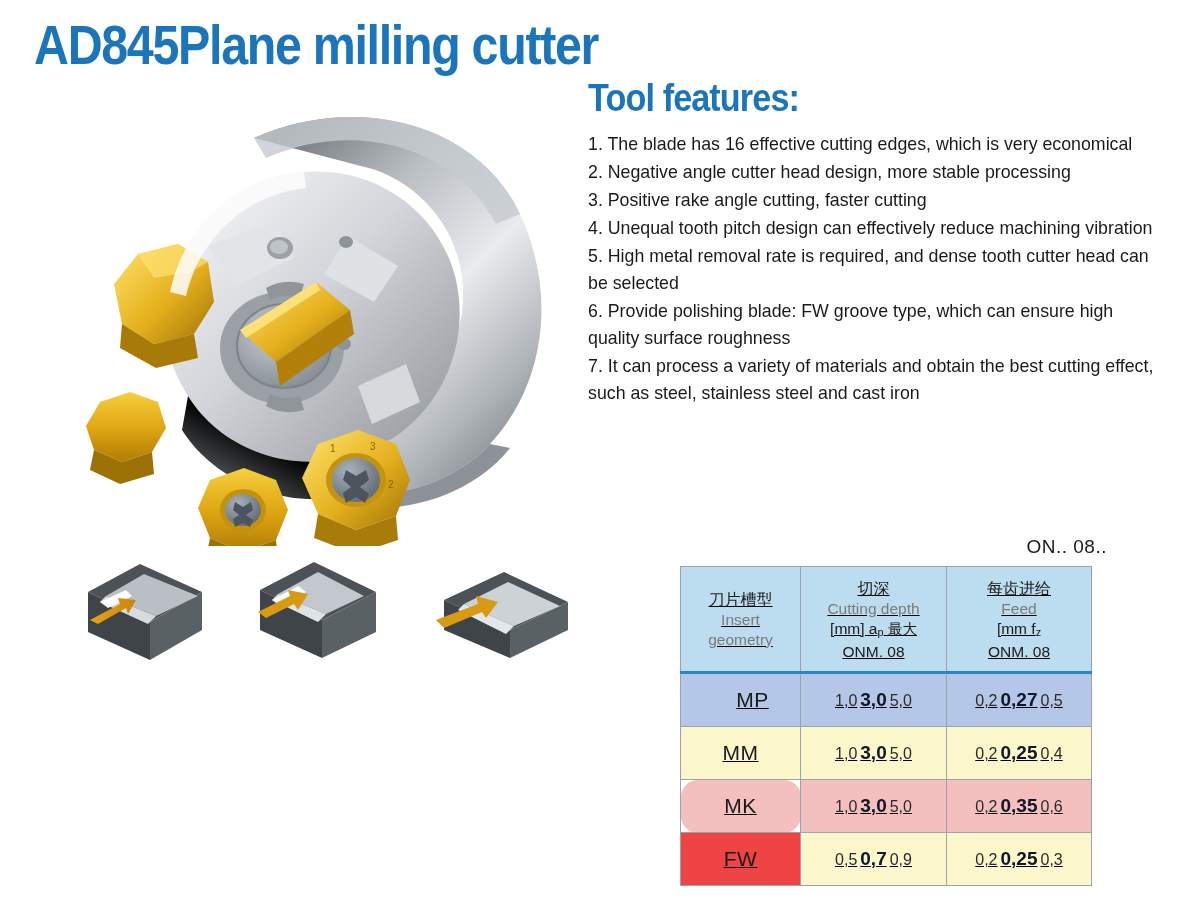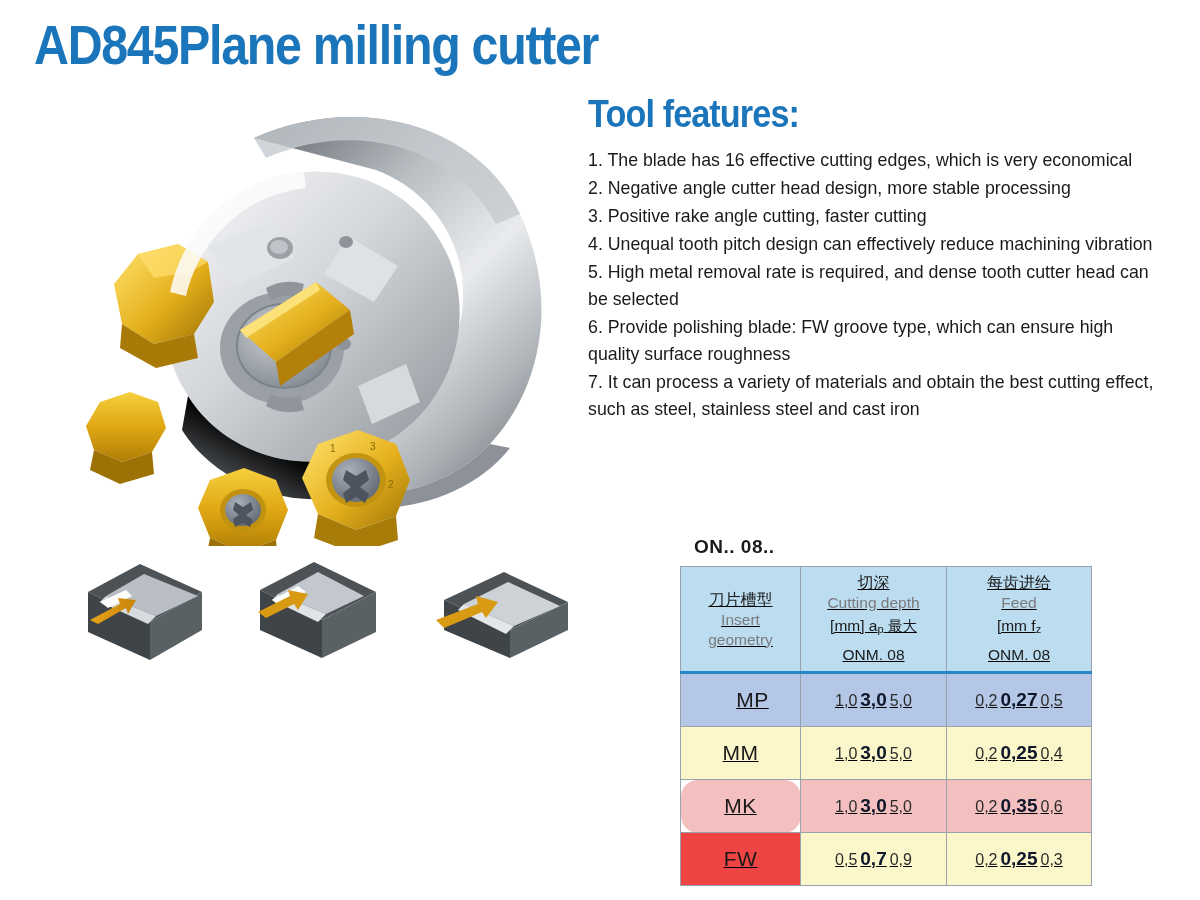--- a/index.html
+++ b/index.html
@@ -19,21 +19,21 @@
     font-weight:700;
     color:#1b75bb;
     letter-spacing:-1.5px;
     transform:scaleX(.88);
     transform-origin:left top;
     white-space:nowrap;
   }
 
   
   #features{
-    position:absolute;left:588px;top:92px;width:600px;
+    position:absolute;left:588px;top:76px;width:600px;
   }
   #features-title{
     font-size:38px;line-height:44px;font-weight:700;color:#1b75bb;
     letter-spacing:-1px;
     transform:scaleX(.9);transform-origin:left top;
     margin:0 0 10px 0;white-space:nowrap;
   }
   .feature{
     font-size:18.5px;line-height:27px;color:#1a1a1a;
     margin:0 0 1px 0;
@@ -45,21 +45,21 @@
 
   
   .insert-fig{position:absolute;}
   #insert1{left:78px;top:552px;}
   #insert2{left:248px;top:552px;}
   #insert3{left:428px;top:558px;}
 
   
   #table-title{
     position:absolute;left:694px;top:536px;width:413px;
-    text-align:left;font-size:19px;font-weight:700;color:#1a1a1a;
+    text-align:right;font-size:19px;font-weight:400;color:#1a1a1a;
     letter-spacing:.5px;
   }
   #spec-table{
     position:absolute;left:680px;top:566px;
     width:412px;
     border-collapse:collapse;
     table-layout:fixed;
     text-decoration:underline;
   }
   #spec-table td{
@@ -73,21 +73,21 @@
   .col-c{width:145px;}
 
   thead td{
     background:#bcdcf0;
     height:104px;
     border-bottom:3px solid #2887c8 !important;
     padding:4px 2px;
   }
   .hdr-cn{font-size:16px;color:#1a1a1a;line-height:21px;}
   .hdr-en{font-size:15.5px;color:#7b7b7b;line-height:20px;}
-  .hdr-unit{font-size:15.5px;color:#1a1a1a;line-height:25px;}
+  .hdr-unit{font-size:15.5px;color:#1a1a1a;line-height:19px;}
   .hdr-unit sub{font-size:11px;vertical-align:-2px;}
   .hdr-cn-small{font-size:14.5px;color:#1a1a1a;}
 
   tbody td{height:52px;}
   .r-mp td{background:#b4c7e7;}
   .r-mm td{background:#fcf7ca;}
   .r-mk td{background:#f4bfbf;}
   .r-fw td{background:#fcf7ca;}
 
   .geo-label{font-size:21px;color:#1a1a1a;letter-spacing:.5px;}

